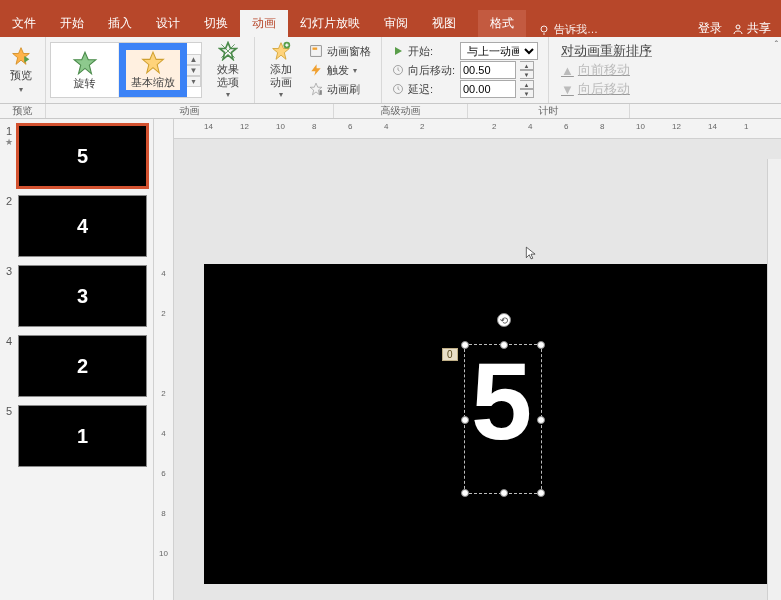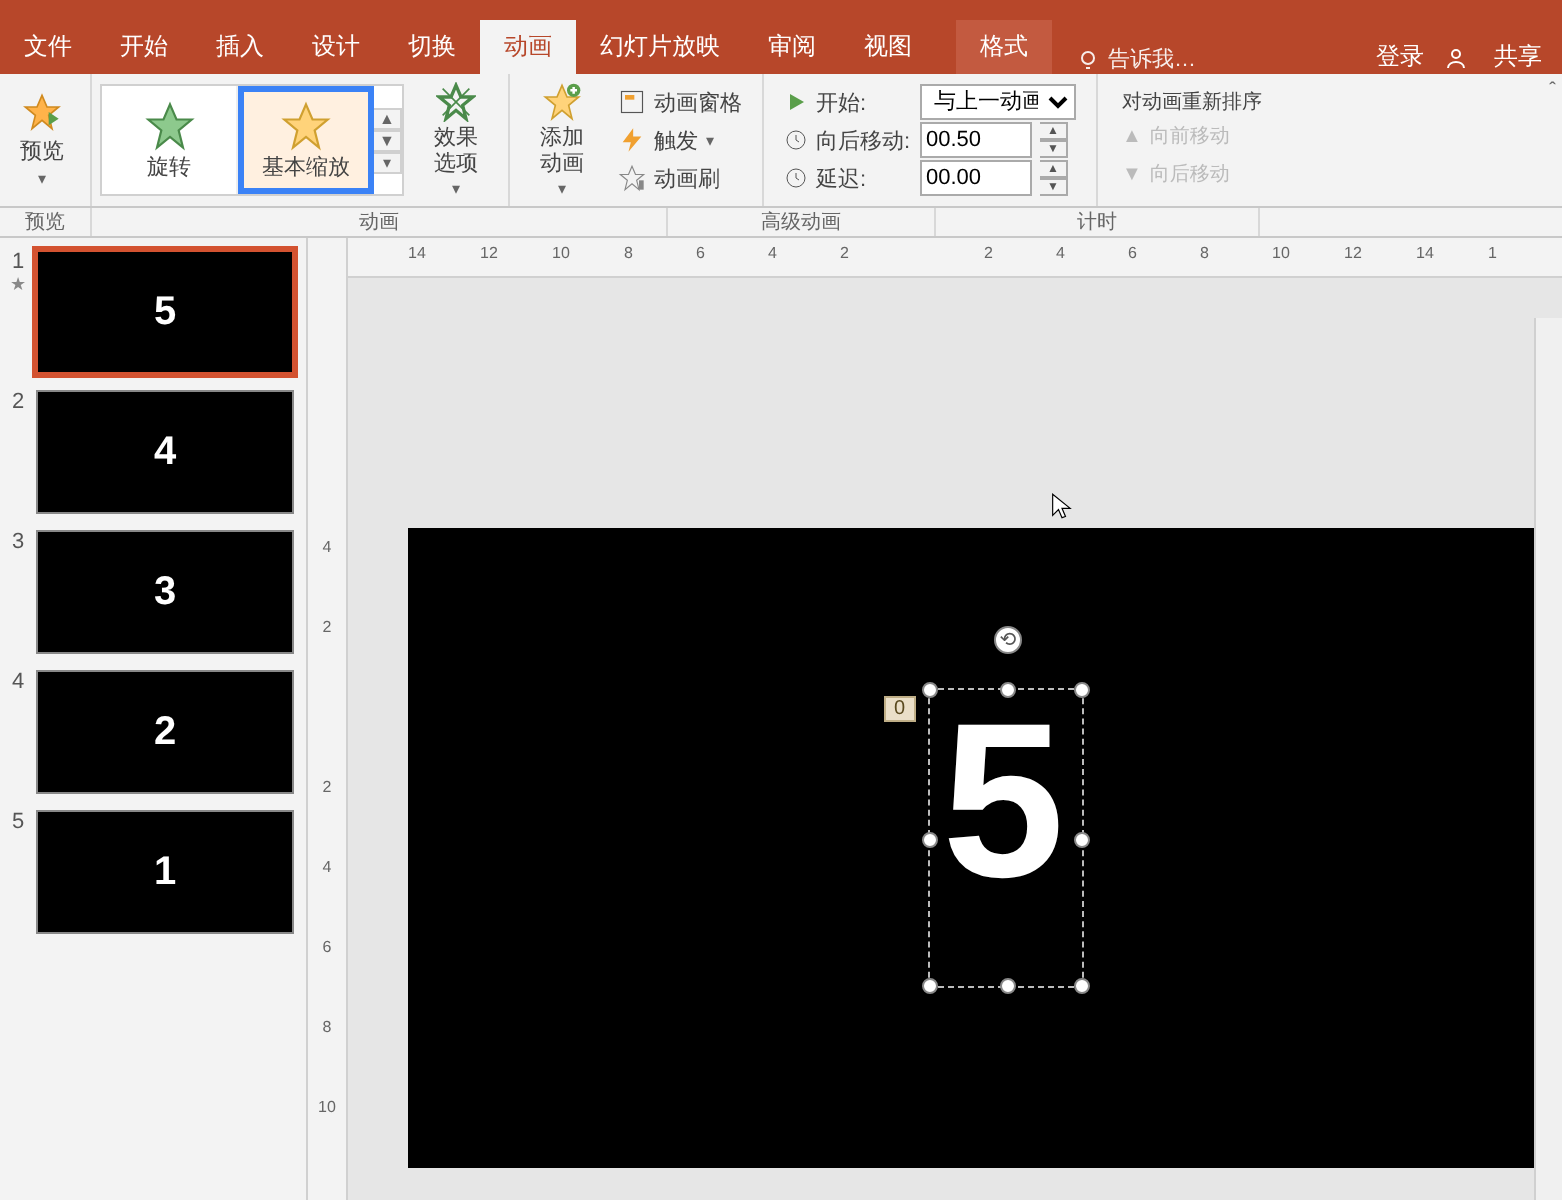--- a/index.html
+++ b/index.html
@@ -16,34 +16,34 @@
   .right-buttons { display: flex; align-items: center; gap: 10px; padding: 0 10px; color: #ffffff; font-size: 12px; }
   
   
   .ribbon { height: 67px; background: #f3f3f3; border-bottom: 1px solid #c8c8c8; display: flex; position: relative; }
   .ribbon-group { border-right: 1px solid #d8d8d8; display: flex; flex-direction: column; justify-content: space-between; }
   .ribbon-group-body { flex: 1; display: flex; align-items: center; padding: 2px 4px; }
   .big-button { display: flex; flex-direction: column; align-items: center; justify-content: center; gap: 2px; padding: 2px 6px; font-size: 11px; color: #444; }
   .big-button .ic { width: 20px; height: 20px; }
   .gallery { display: flex; align-items: center; border: 1px solid #d0d0d0; background: #fff; height: 56px; }
   .gallery-item { width: 68px; height: 54px; display: flex; flex-direction: column; align-items: center; justify-content: center; font-size: 11px; color: #444; border-right: 1px solid #eee; }
-  .gallery-item.selected { border: 3px solid #3b82f6; background: #fff0e0; }
+  .gallery-item.selected { border: 7px solid #3b82f6; background: #fff0e0; }
   .gallery-item svg { width: 26px; height: 26px; }
   .gallery-scroll { width: 14px; display: flex; flex-direction: column; }
   .gallery-scroll div { flex: 1; border: 1px solid #d0d0d0; border-left: none; display: flex; align-items: center; justify-content: center; font-size: 8px; color: #666; background:#f3f3f3; }
   .adv-col { display: flex; flex-direction: column; gap: 1px; font-size: 11px; color: #444; padding: 2px 6px; }
   .adv-row { display: flex; align-items: center; gap: 4px; height: 18px; white-space: nowrap; }
   .adv-row svg { width: 14px; height: 14px; }
   .timing-col { display: flex; flex-direction: column; gap: 1px; font-size: 11px; color: #444; padding: 2px 6px; }
   .timing-row { display: flex; align-items: center; gap: 4px; height: 18px; }
   .timing-row .lbl { width: 48px; }
   .timing-input { width: 56px; height: 18px; border: 1px solid #aaa; font-size: 11px; padding: 0 2px; background: #fff; }
   .spin { width: 14px; height: 18px; display: flex; flex-direction: column; }
   .spin div { flex:1; border:1px solid #aaa; border-left:none; display:flex;align-items:center;justify-content:center; font-size:6px; color:#555; background:#f3f3f3;}
-  .reorder-col { display: flex; flex-direction: column; gap: 1px; font-size: 10px; color: #999; padding: 2px 8px; }
+  .reorder-col { display: flex; flex-direction: column; gap: 1px; font-size: 13px; color: #999; padding: 2px 8px; text-decoration: underline; }
   .reorder-title { color: #444; }
   .collapse-caret { position: absolute; right: 3px; top: 3px; font-size: 10px; color: #666; }
   
   
   
   
   .main { display: flex; height: calc(600px - 10px - 27px - 67px - 15px); }
   .labels-row { height: 15px; background: #f3f3f3; border-bottom: 1px solid #c8c8c8; display: flex; font-size: 10px; color: #666; }
   .labels-row div { border-right: 1px solid #d8d8d8; display:flex;align-items:center;justify-content:center; }
   
@@ -94,21 +94,21 @@
   <div class="tab context">格式</div>
   <div style="flex:1;display:flex;align-items:center;padding-left:12px;font-size:11px;color:#fff;opacity:.9">
     <svg width="12" height="12" viewBox="0 0 24 24" fill="none" stroke="#fff" stroke-width="2">
         <circle cx="12" cy="10" r="6"></circle>
         <path d="M10 20h4"></path>
       </svg>
     <span style="margin-left:4px">告诉我…</span>
   </div>
   <div class="right-buttons">
     <span>登录</span>
-    <span style="display:flex;align-items:center;gap:13px">
+    <span style="display:flex;align-items:center;gap:3px">
       <svg width="12" height="12" viewBox="0 0 24 24" fill="none" stroke="#fff" stroke-width="2">
           <circle cx="12" cy="8" r="4"></circle>
           <path d="M4 22c0-4 4-6 8-6s8 2 8 6"></path>
         </svg>
       <span>共享</span>
     </span>
   </div>
 </div>
 
 <div class="ribbon">

